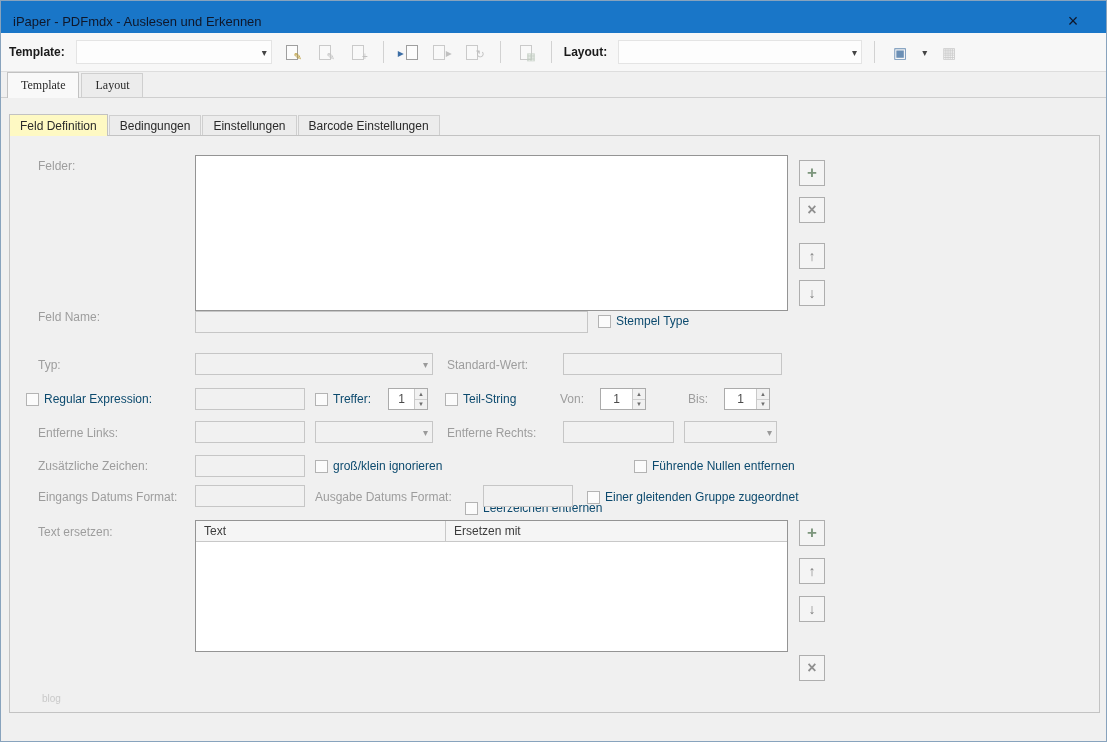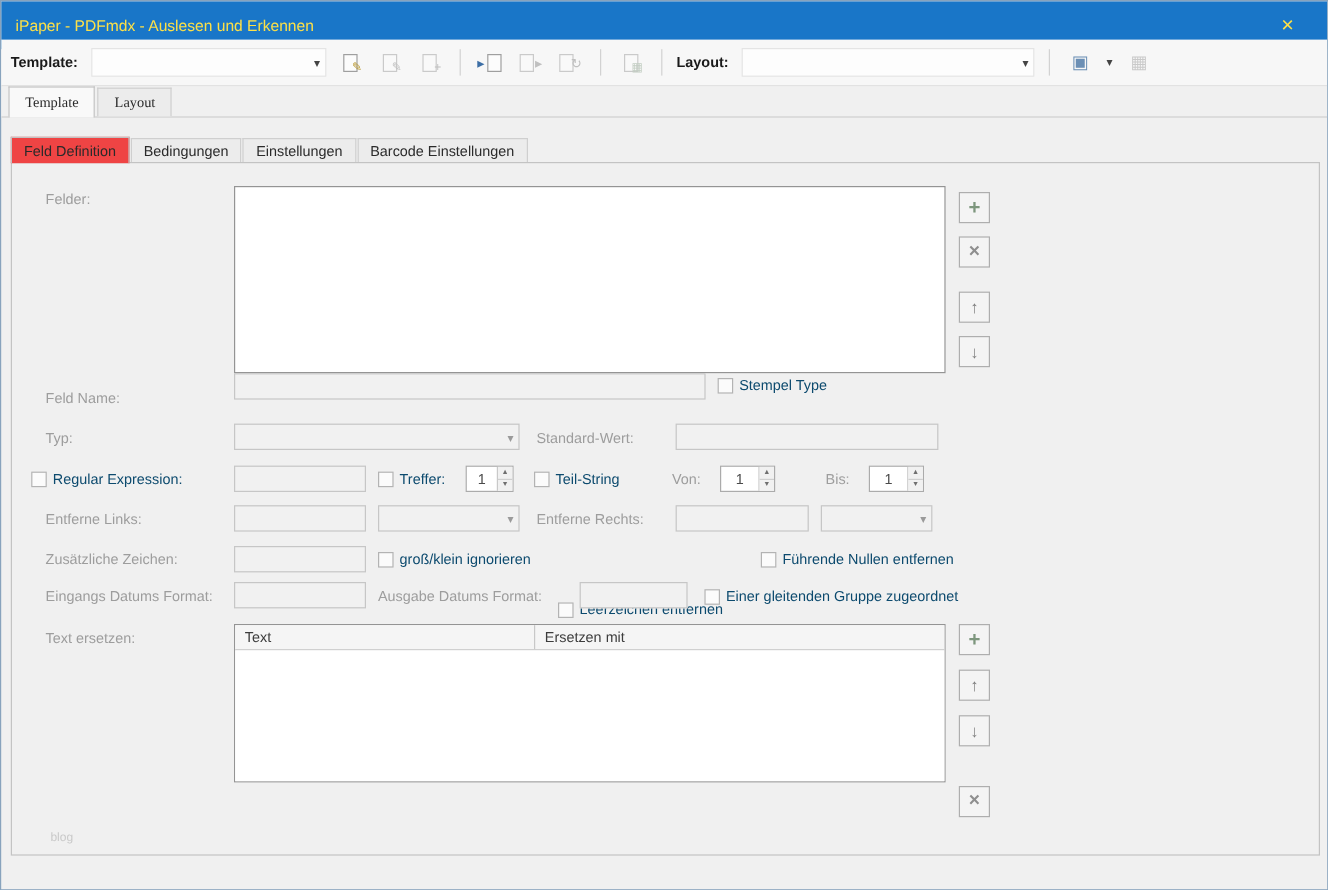--- a/index.html
+++ b/index.html
@@ -1,20 +1,20 @@
 <!DOCTYPE html>
 <html><head>
 <meta charset="utf-8">
 <style>
   html,body{margin:0;padding:0;background:#ffffff;font-family:"Liberation Sans",sans-serif;}
   .window,.window *{box-sizing:border-box;}
   .window{position:relative;width:1107px;height:742px;background:#f0f0f0;border:1px solid #88a3bd;overflow:hidden;font-size:12px;}
 
   
-  .titlebar{position:absolute;left:0;top:0;right:0;height:40px;background:#1976c8;color:#fde047;display:flex;align-items:center;padding:0 12px;}
+  .titlebar{position:absolute;left:0;top:0;right:0;height:40px;background:#1976c8;color:#0f172a;display:flex;align-items:center;padding:0 12px;}
   .titlebar .title{font-size:13px;}
   .titlebar .close{margin-left:auto;width:42px;height:32px;display:flex;align-items:center;justify-content:center;font-size:18px;cursor:default;}
 
   
   .toolbar{position:absolute;left:0;top:32px;right:0;height:39px;background:#f7f7f7;border-bottom:1px solid #dddddd;display:flex;align-items:center;padding:0 8px;gap:7px;}
   .tb-label{font-weight:bold;color:#1a1a1a;margin-right:4px;}
   .tb-combo{height:24px;background:#fdfdfd;border:1px solid #e4e4e4;display:flex;align-items:center;position:relative;padding:0 18px 0 6px;color:#333;}
   .tb-combo .caret{position:absolute;right:4px;top:6px;font-size:10px;color:#444;}
   .tb-sep{width:1px;height:22px;background:#d2d2d2;margin:0 5px;}
   .tb-btn{position:relative;width:26px;height:26px;display:flex;align-items:center;justify-content:center;}
@@ -26,21 +26,21 @@
   .tb-caret{font-size:10px;color:#444;margin:0 2px;}
 
   
   .tabstrip1{position:absolute;left:0;top:71px;right:0;height:26px;background:#f0f0f0;border-bottom:1px solid #cfcfcf;display:flex;align-items:flex-end;padding-left:6px;font-family:Liberation Serif, serif;}
   .tab1{height:24px;padding:0 13px;display:flex;align-items:center;border:1px solid #cfcfcf;border-bottom:none;background:#ececec;color:#2a2a2a;margin-right:2px;}
   .tab1.active{height:26px;background:#f9f9f9;margin-bottom:-1px;border-color:#c2c2c2;}
 
   
   .tabstrip2{position:absolute;left:8px;top:113px;display:flex;align-items:flex-end;z-index:2;}
   .tab2{height:20px;padding:0 10px;display:flex;align-items:center;border:1px solid #cfcfcf;border-bottom:none;background:#ececec;color:#2a2a2a;margin-right:1px;}
-  .tab2.active{height:22px;background:#ef4444;margin-bottom:-1px;border-color:#c2c2c2;}
+  .tab2.active{height:22px;background:#fef9c3;margin-bottom:-1px;border-color:#c2c2c2;}
 
   
   .page{position:absolute;left:8px;top:134px;width:1091px;height:578px;background:#f0f0f0;border:1px solid #c3c3c3;}
 
   .lbl{position:absolute;color:#9d9d9d;white-space:nowrap;}
   .tbx{position:absolute;height:22px;background:#f1f1f1;border:1px solid #c6c6c6;}
   .listbox{position:absolute;background:#ffffff;border:1px solid #949494;}
   .combo{position:absolute;height:22px;background:#f1f1f1;border:1px solid #c6c6c6;}
   .combo .caret{position:absolute;right:4px;top:5px;font-size:10px;color:#9a9a9a;}
 
@@ -154,21 +154,21 @@
 
   <div class="page">
 
     <div class="lbl" style="left:28px;top:23px;">Felder:</div>
     <div class="listbox" style="left:185px;top:19px;width:593px;height:156px;"></div>
     <div class="sq-btn add" style="left:789px;top:24px;">+</div>
     <div class="sq-btn del" style="left:789px;top:61px;">×</div>
     <div class="sq-btn arrow" style="left:789px;top:107px;">↑</div>
     <div class="sq-btn arrow" style="left:789px;top:144px;">↓</div>
 
-    <div class="lbl" style="left:28px;top:189px;text-align:center;">Feld Name:</div>
+    <div class="lbl" style="left:28px;top:174px;text-align:center;">Feld Name:</div>
     <div class="tbx" style="left:185px;top:175px;width:393px;">
       <span></span>
     </div>
     <div class="cb" style="left:588px;top:178px;">
       <span class="box"></span>
       <span>Stempel Type</span>
     </div>
 
     <div class="lbl" style="left:28px;top:222px;">Typ:</div>
     <div class="combo" style="left:185px;top:217px;width:238px;">

